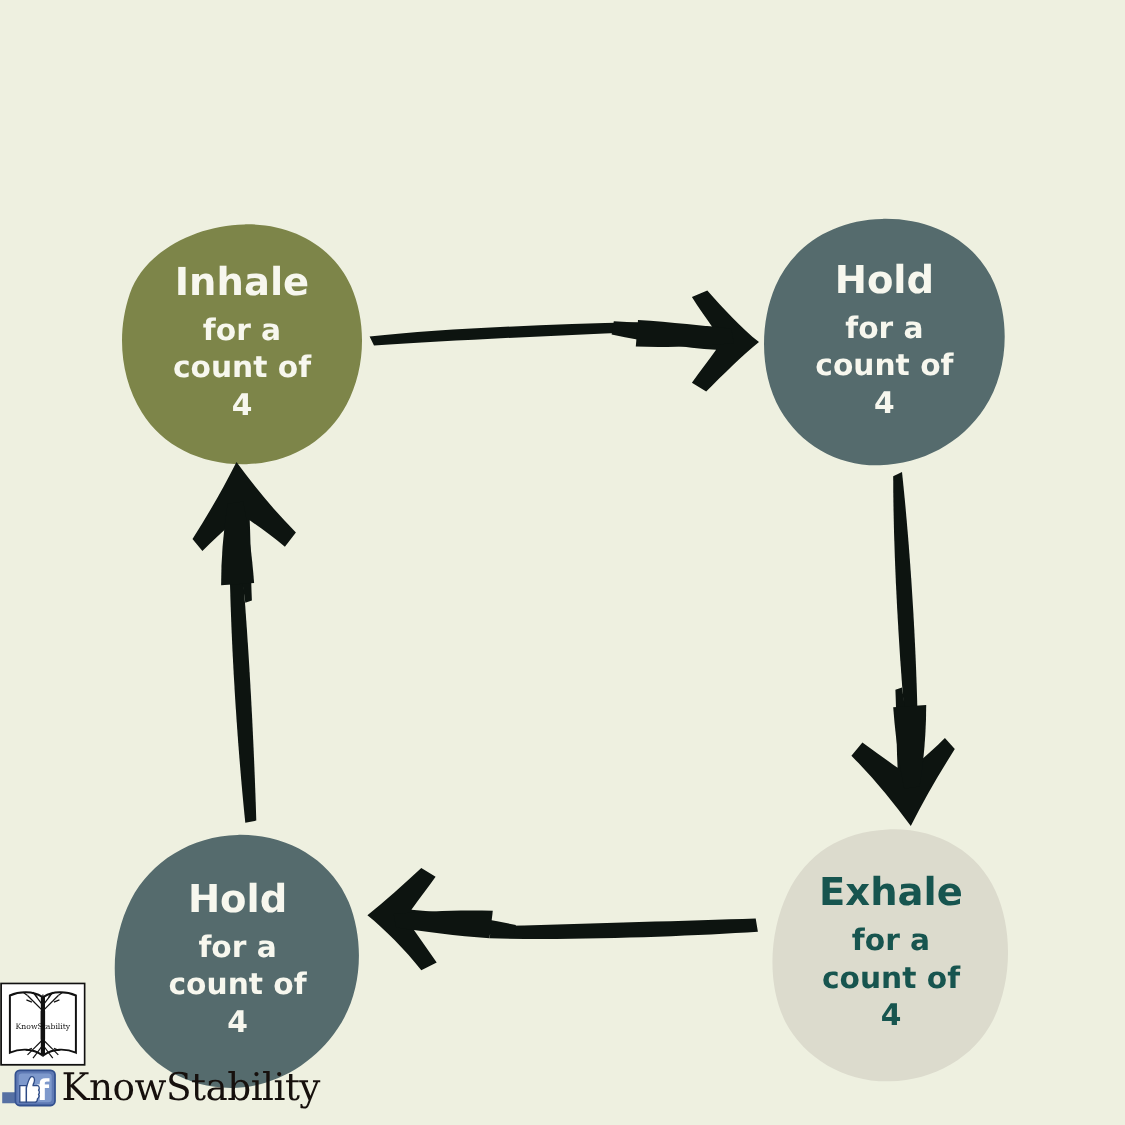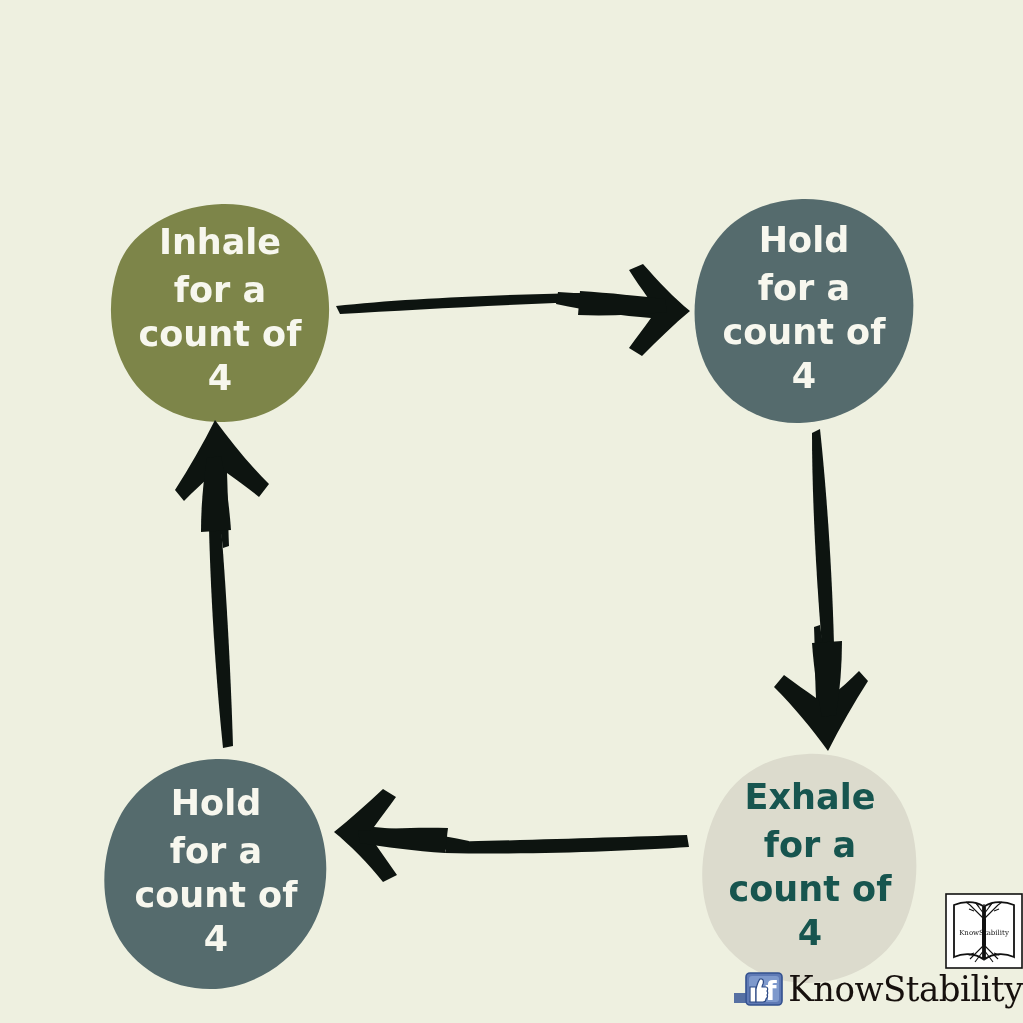--- a/index.html
+++ b/index.html
@@ -69,21 +69,21 @@
     box-sizing: border-box;
   }
   .node-head {
     font-size: 35px;
     font-weight: bold;
     line-height: 1.0;
     margin-bottom: 9px;
     letter-spacing: 0px;
   }
   .node-line {
-    font-size: 35px;
+    font-size: 27px;
     font-weight: bold;
     line-height: 1.25;
   }
 
   #node-inhale {
     left: 104px;  top: 202px;  width: 232px; height: 222px;
   }
   #node-hold-top {
     left: 690px;  top: 198px;  width: 228px; height: 226px;
   }
@@ -108,21 +108,21 @@
   #arrow-left   { left: 155px; top: 418px; width: 130px; height: 335px; }
 
   
   #logo-block {
     position: absolute;
     left: 0;
     top: 893px;
     width: 1023px;
     display: flex;
     flex-direction: column;
-    align-items: flex-end;
+    align-items: flex-start;
   }
   #book-logo { display: block; }
   #wordmark-row {
     display: flex;
     align-items: center;
     margin-top: 2px;
   }
   #fb-icon { display: block; margin-right: 4px; }
   #brand-name {
     font-family: "DejaVu Serif", serif;

